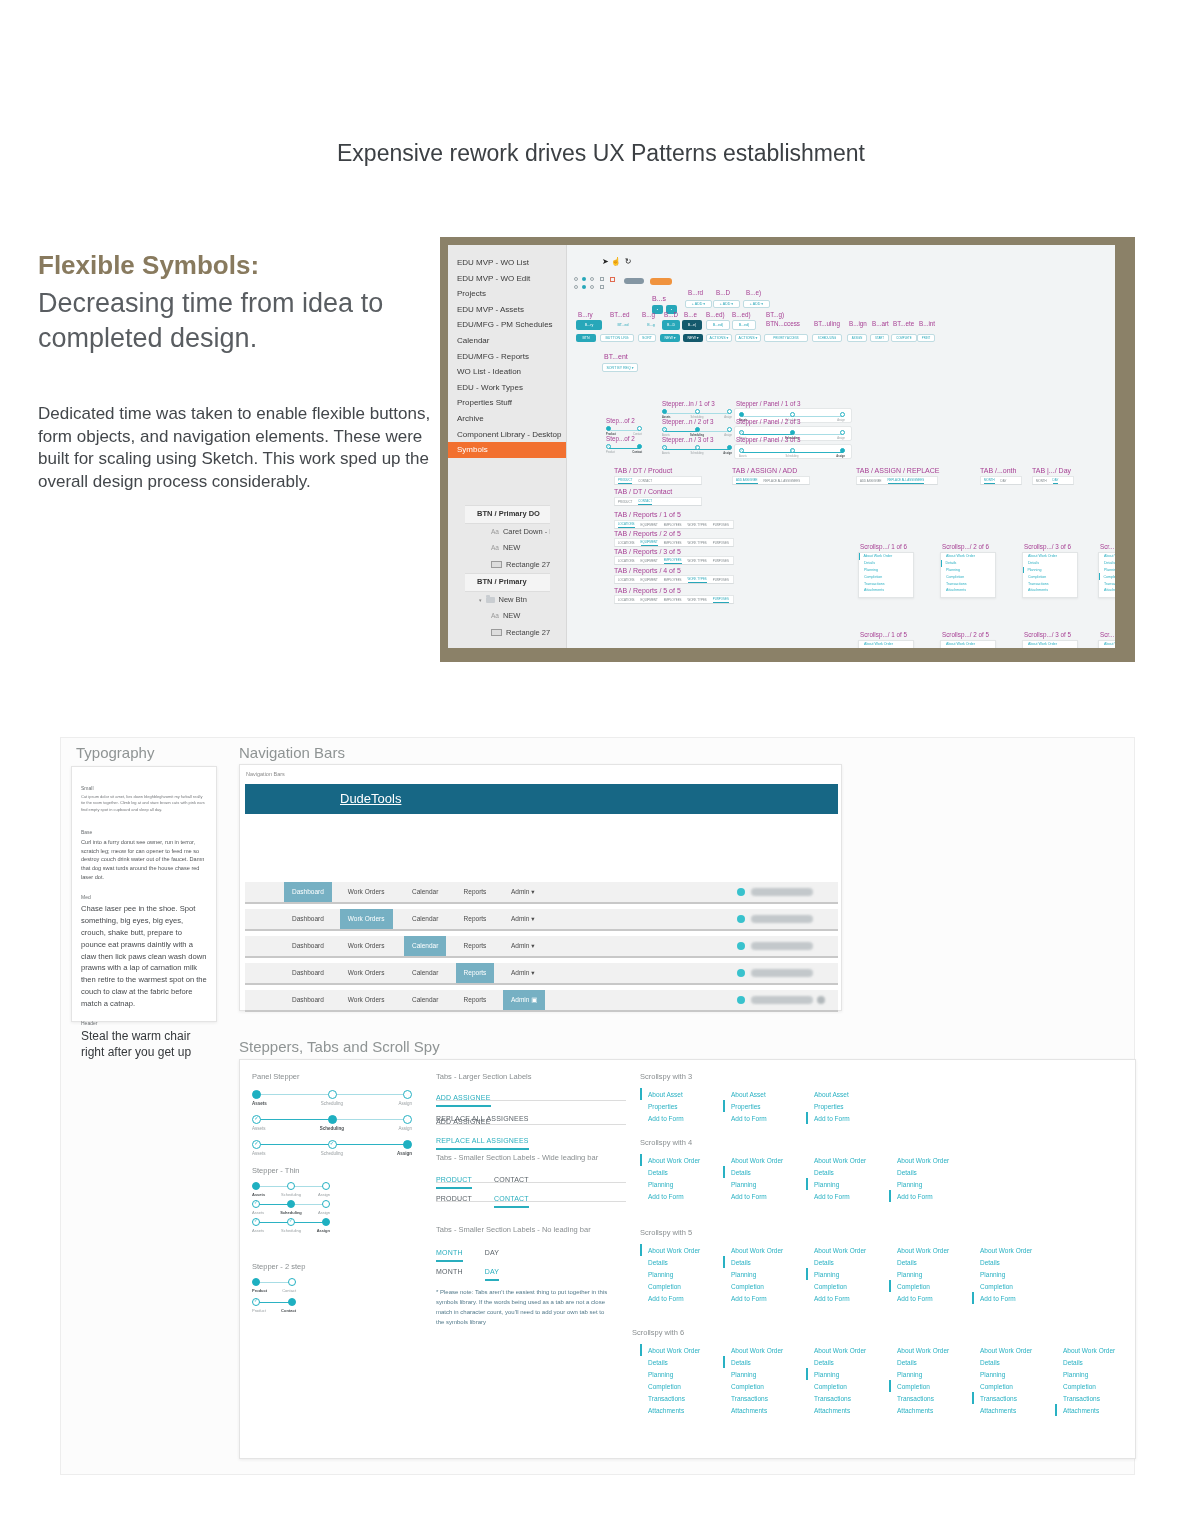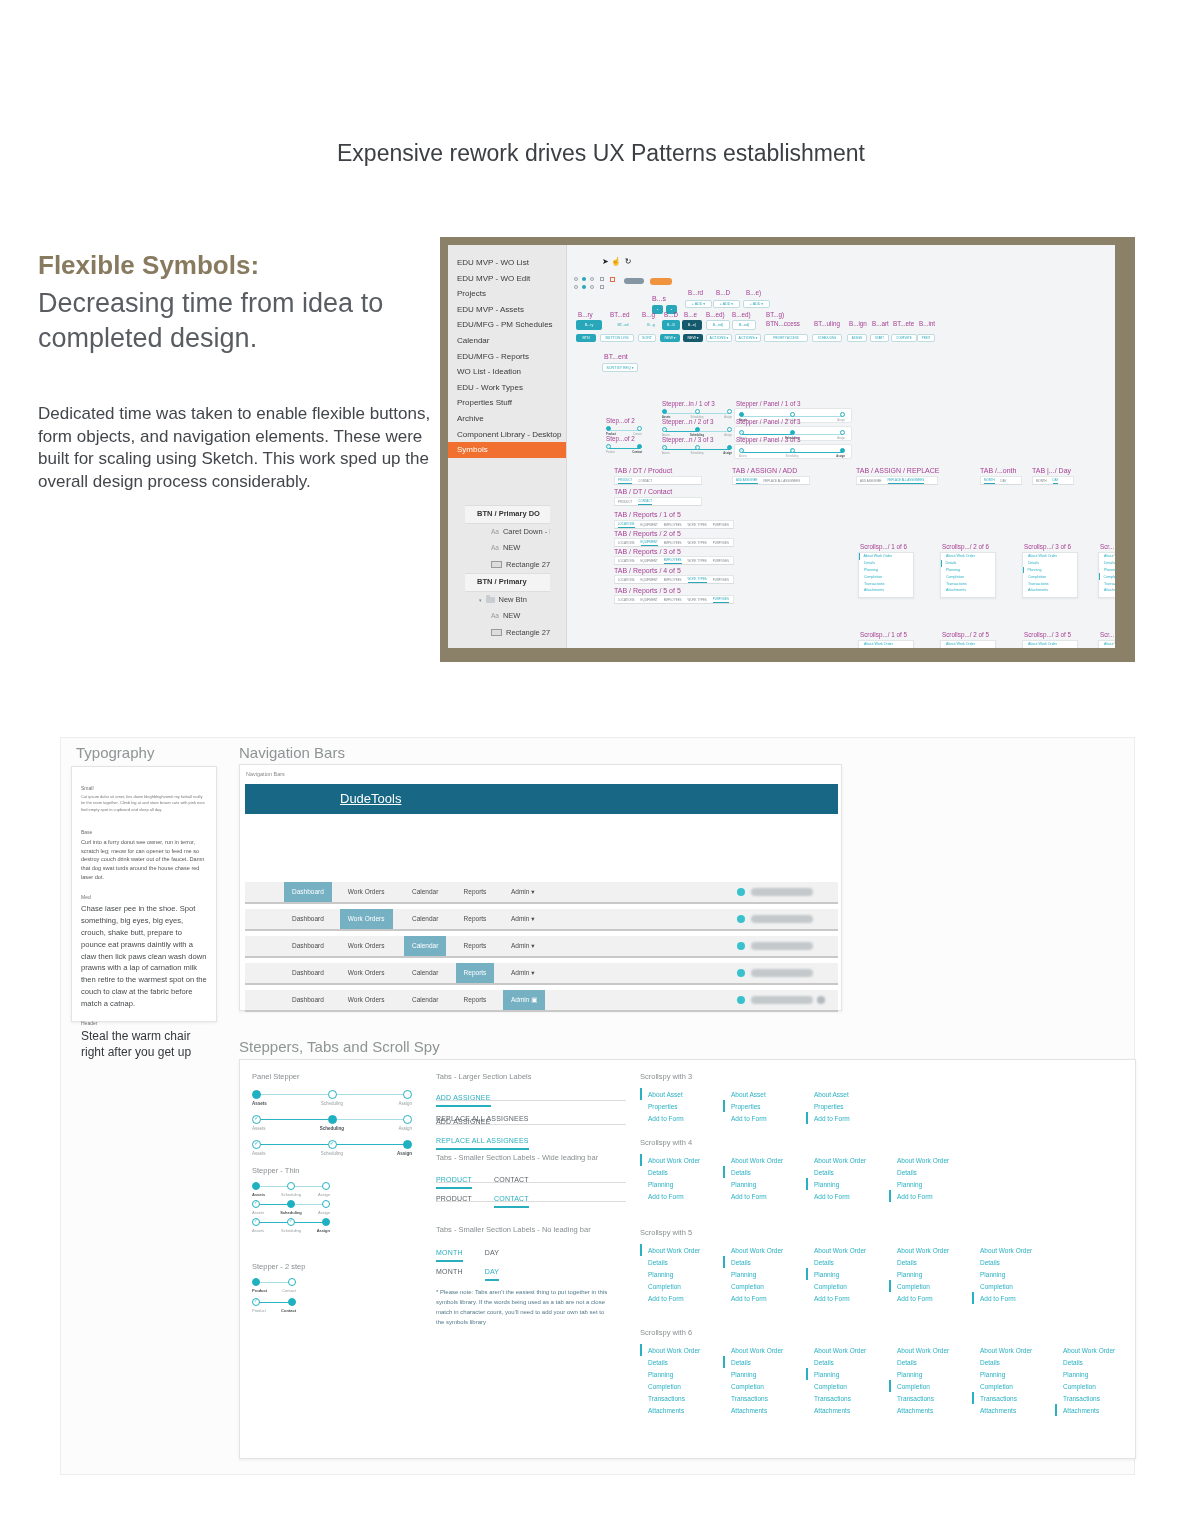--- a/index.html
+++ b/index.html
@@ -701,21 +701,21 @@
           <div class="pspyit on">Completion</div>
           <div class="pspyit">Add to Form</div>
         </div>
         <div style="position: absolute; left: 732px; top: 184px; width: 80px;">
           <div class="pspyit">About Work Order</div>
           <div class="pspyit">Details</div>
           <div class="pspyit">Planning</div>
           <div class="pspyit">Completion</div>
           <div class="pspyit on">Add to Form</div>
         </div>
-        <div class="glabel" style="position: absolute; left: 400px; top: 268px;">Scrollspy with 6</div>
+        <div class="glabel" style="position: absolute; left: 392px; top: 268px;">Scrollspy with 6</div>
         <div style="position: absolute; left: 400px; top: 284px; width: 80px;">
           <div class="pspyit on">About Work Order</div>
           <div class="pspyit">Details</div>
           <div class="pspyit">Planning</div>
           <div class="pspyit">Completion</div>
           <div class="pspyit">Transactions</div>
           <div class="pspyit">Attachments</div>
         </div>
         <div style="position: absolute; left: 483px; top: 284px; width: 80px;">
           <div class="pspyit">About Work Order</div>

